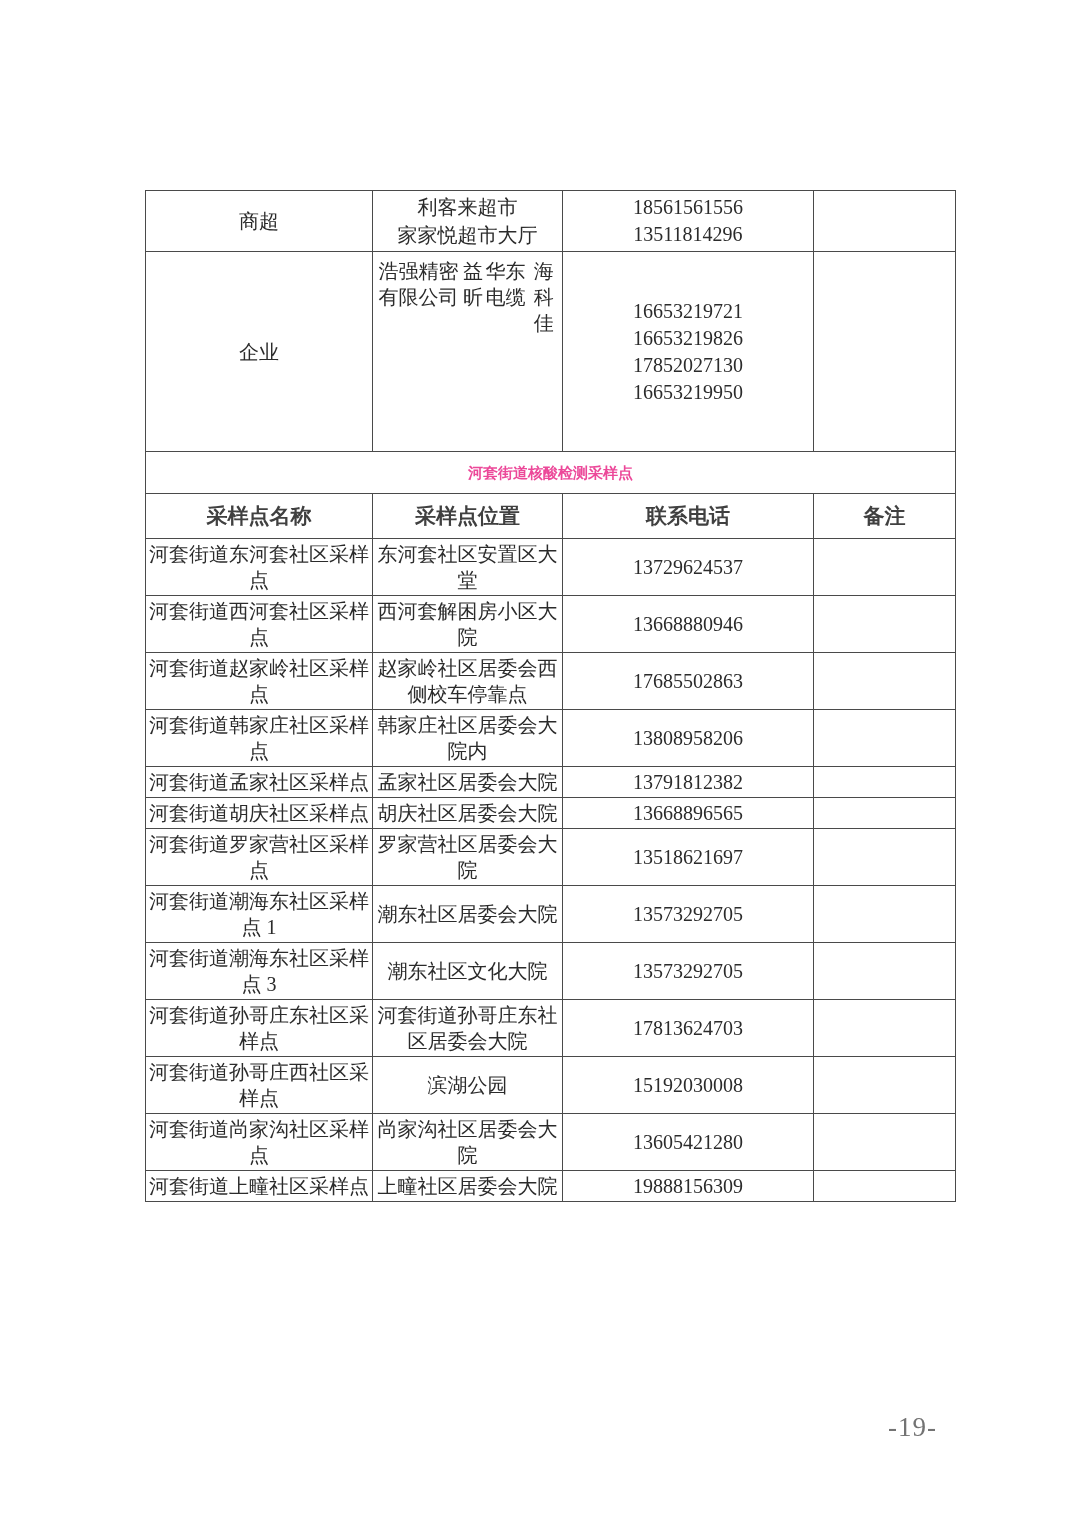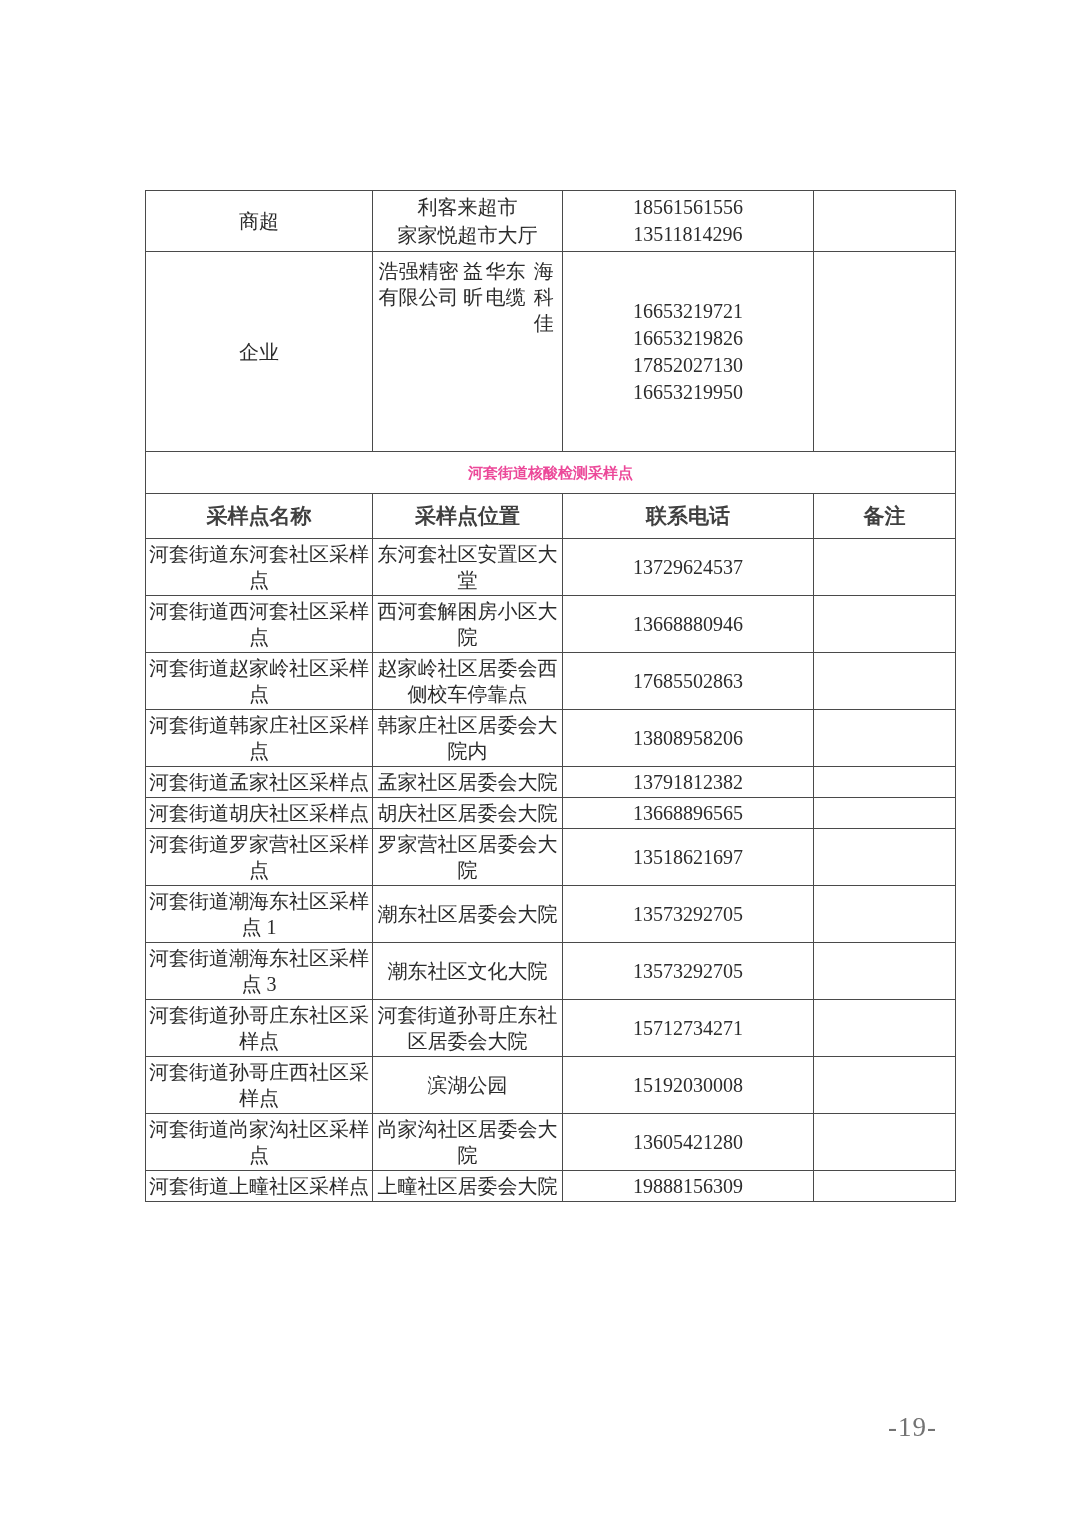--- a/index.html
+++ b/index.html
@@ -176,21 +176,21 @@
   </tr>
       <tr class="data-row">
     <td>河套街道潮海东社区采样点 3</td>
     <td>潮东社区文化大院</td>
     <td>13573292705</td>
     <td></td>
   </tr>
       <tr class="data-row">
     <td>河套街道孙哥庄东社区采样点</td>
     <td>河套街道孙哥庄东社区居委会大院</td>
-    <td>15712734271</td>
+    <td>17813624703</td>
     <td></td>
   </tr>
       <tr class="data-row">
     <td>河套街道孙哥庄西社区采样点</td>
     <td>滨湖公园</td>
     <td>15192030008</td>
     <td></td>
   </tr>
       <tr class="data-row">
     <td>河套街道尚家沟社区采样点</td>

